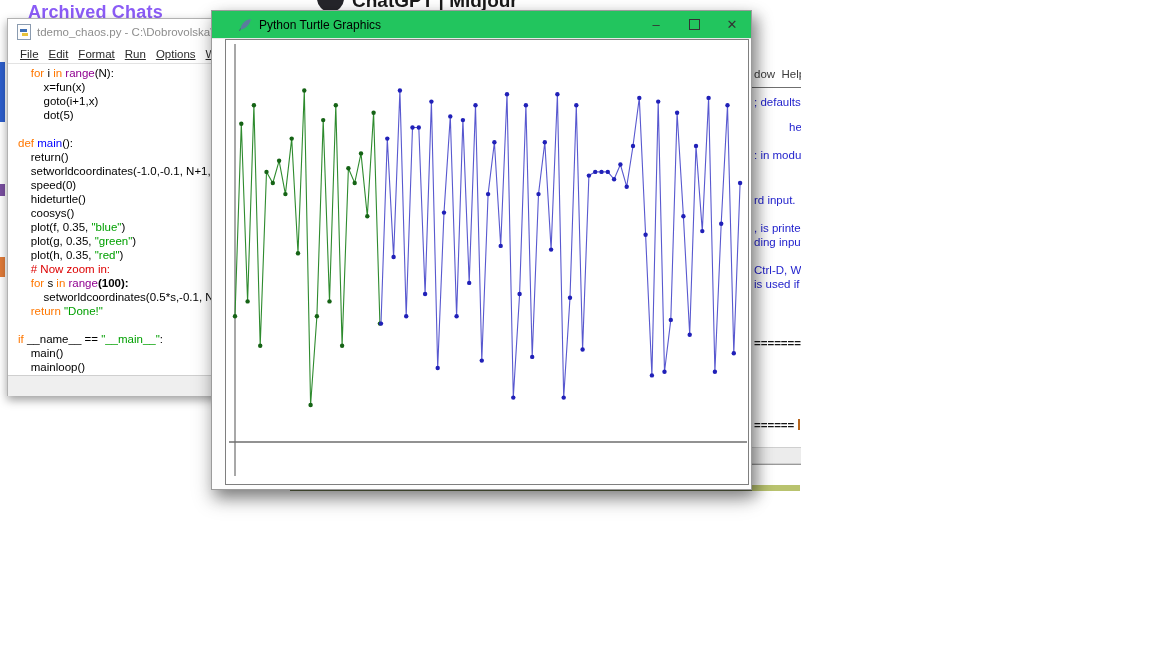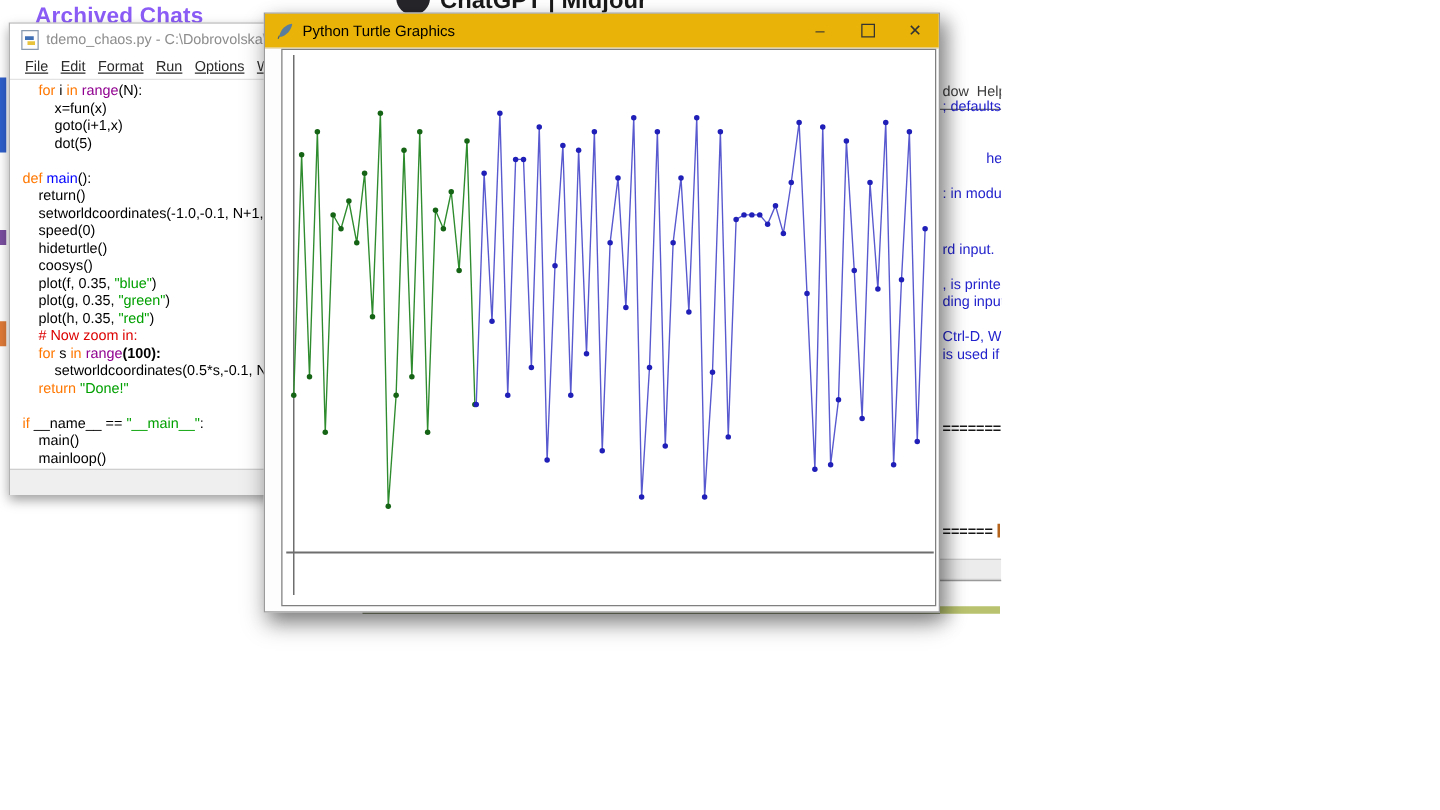--- a/index.html
+++ b/index.html
@@ -24,21 +24,21 @@
   #idle-menubar{height:18px;display:flex;align-items:center;padding-left:7px;background:#fff;
                 border-bottom:1px solid #e3e3e3;}
   #idle-menubar .menu-item{font-size:11.5px;color:#2a2a2a;padding:0 5px;white-space:pre;text-decoration:underline;}
   #idle-code{height:309px;overflow:hidden;padding:2px 0 0 10px;background:#fff;cursor:text;}
   .code-line{font-size:11.5px;line-height:14px;white-space:pre;color:#000;}
   #idle-statusbar{height:20px;background:#efefef;border-top:1px solid #cfcfcf;}
 
   
   #turtle-window{left:211px;top:10px;width:539px;height:478px;background:#fdfdfd;border:1px solid #9b9b9b;
                  box-shadow:6px 6px 14px rgba(0,0,0,.35),0 10px 18px rgba(0,0,0,.25);z-index:5;}
-  #turtle-titlebar{height:27px;display:flex;align-items:center;background:#eab308;border-bottom:1px solid #e8e8e8;}
+  #turtle-titlebar{height:27px;display:flex;align-items:center;background:#22c55e;border-bottom:1px solid #e8e8e8;padding-left:17px;}
   #turtle-title{font-size:12px;color:#000;margin-left:7px;}
   #turtle-buttons{margin-left:auto;display:flex;height:100%;}
   .cap-btn{width:38px;height:100%;display:flex;align-items:center;justify-content:center;
            font-size:13px;color:#333;}
   .cap-btn .maxbox{width:9px;height:9px;border:1px solid #333;display:block;}
   #turtle-canvas{left:13px;top:28px;width:522px;height:444px;border:1px solid #7f7f7f;background:#fff;overflow:hidden;}
   #turtle-canvas svg{position:absolute;left:0;top:0;}
 
   
   #right-panel{left:750px;top:32px;width:50px;height:432px;background:#fff;border-left:1px solid #9a9a9a;
@@ -72,21 +72,21 @@
     <div class="abs sliver" style="top: 257px; height: 20px; background: rgb(224, 123, 57);"></div>
   </div>
 
 <div class="abs" id="green-bar-dark" style="background: rgb(104, 113, 75);"></div>
 <div class="abs" id="green-bar-light" style="background: rgb(185, 195, 111);"></div>
 
 <div class="abs" id="right-panel">
   <div id="rp-rule"></div>
   <div id="rp-lines">
       <div class="rp-line rp-menu" style="top: 36px;">dow  Help</div>
-      <div class="rp-line rp-out" style="top: 48px;">; defaults</div>
+      <div class="rp-line rp-out" style="top: 64px;">; defaults</div>
       <div class="rp-line rp-out" style="top: 89px; padding-left: 35px;">he stream</div>
       <div class="rp-line rp-out" style="top: 117px;">: in modul</div>
       <div class="rp-line rp-out" style="top: 162px;">rd input.</div>
       <div class="rp-line rp-out" style="top: 190px;">, is printe</div>
       <div class="rp-line rp-out" style="top: 204px;">ding input</div>
       <div class="rp-line rp-out" style="top: 232px;">Ctrl-D, W</div>
       <div class="rp-line rp-out" style="top: 246px;">is used if</div>
       <div class="rp-line rp-sep" style="top: 305px;">=======</div>
       <div class="rp-line rp-sep" style="top: 387px;">======<span id="rp-cursor" style="background: rgb(181, 101, 29); margin-left: 4px;"></span></div>
     </div>

